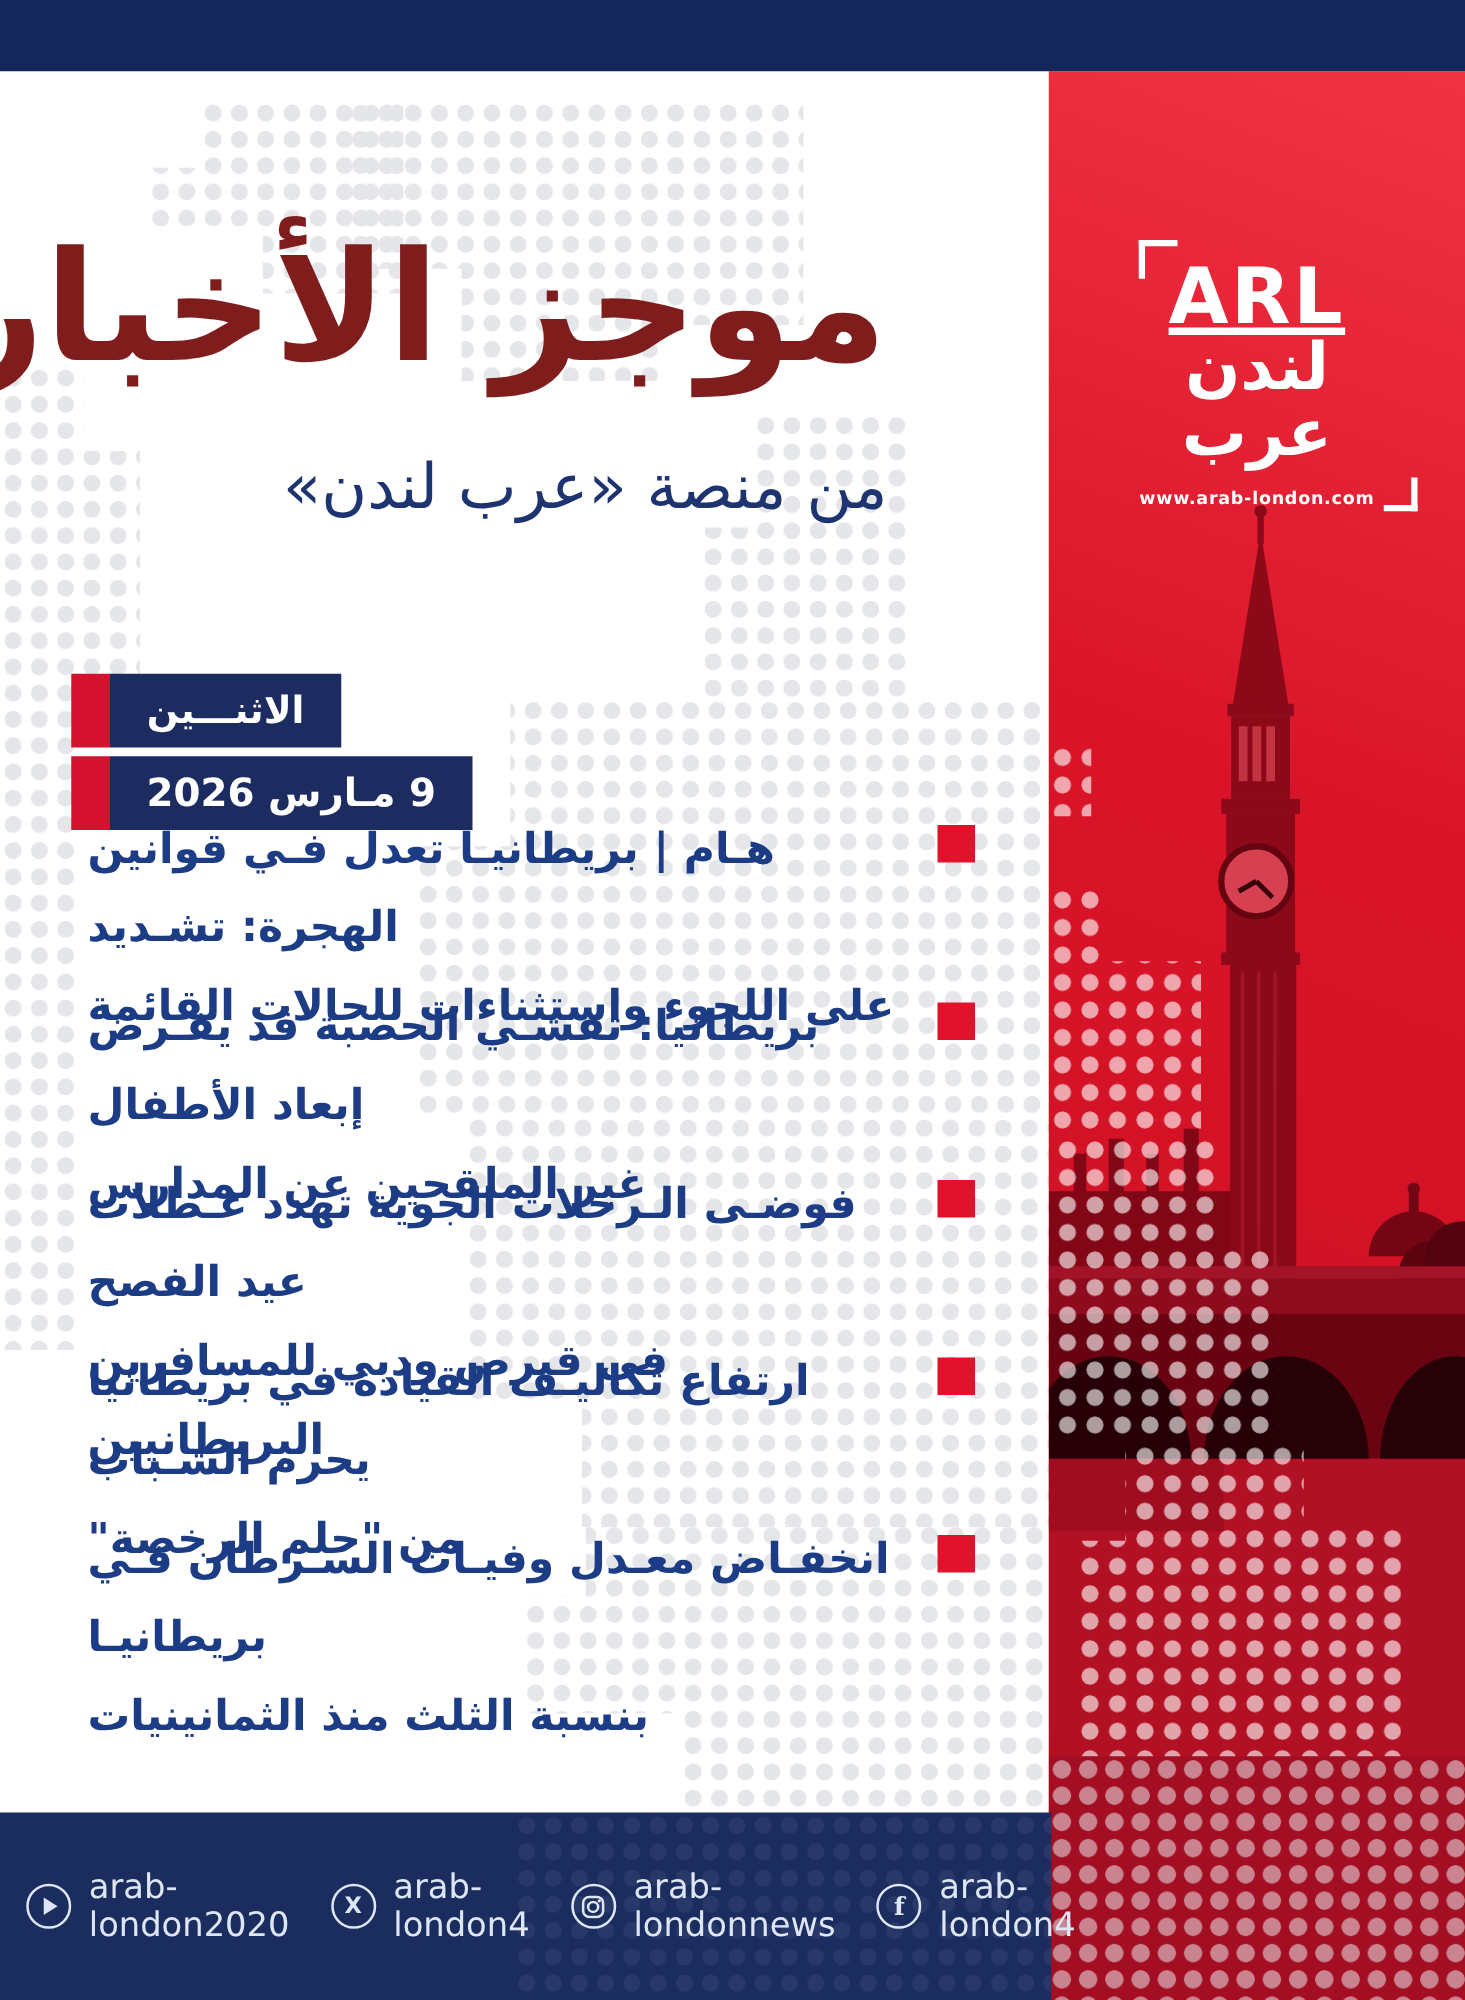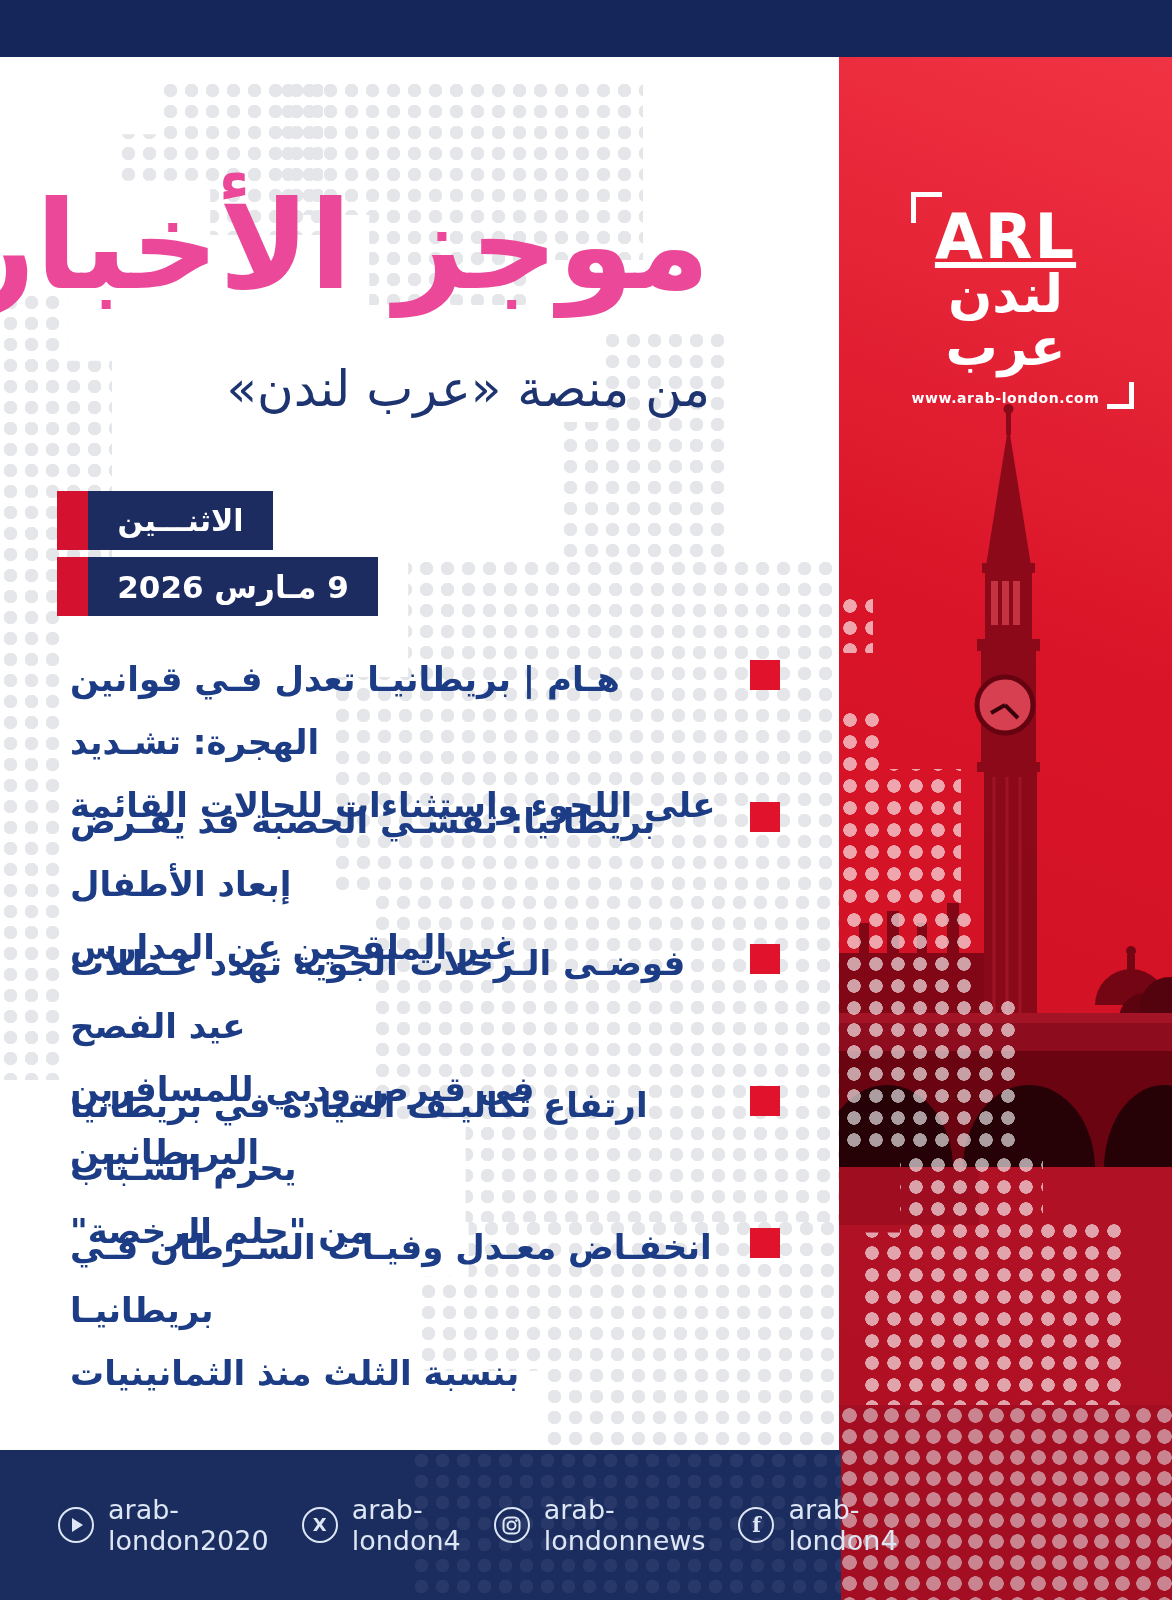--- a/index.html
+++ b/index.html
@@ -24,28 +24,28 @@
   .g4{left:0;top:565px;width:66px;height:515px;}
   .g5{left:332px;top:558px;width:508px;height:340px;
       clip-path:polygon(15% 0,100% 0,100% 100%,0 100%,0 35%,15% 35%);}
   .g6{left:372px;top:892px;width:468px;height:330px;
       clip-path:polygon(0 0,100% 0,100% 100%,20% 100%,20% 70%,0 70%);}
   .g7{left:418px;top:1218px;width:422px;height:235px;
       clip-path:polygon(12% 0,100% 0,100% 100%,30% 100%,30% 65%,0 65%,0 25%,12% 25%);}
 
   
   .title{position:absolute;left:0;top:176px;width:710px;z-index:2;
-    direction:rtl;text-align:center;color:#ec4899;
+    direction:rtl;text-align:center;color:#7f1d1d;
     font-size:122px;font-weight:bold;line-height:1.15;white-space:nowrap;}
   .subtitle{position:absolute;left:0;top:352px;width:710px;z-index:2;
     direction:rtl;text-align:right;color:#1d3470;
     font-size:50px;font-weight:normal;line-height:1.5;white-space:nowrap;}
 
   
-  .badge{position:absolute;left:57px;height:59px;display:flex;z-index:2;}
+  .badge{position:absolute;left:57px;height:59px;display:flex;z-index:2;margin-top:48px;}
   .badge-day{top:491px;}
   .badge-date{top:557px;}
   .badge .accent{width:31px;height:59px;background:#d41230;flex:0 0 auto;}
   .badge .box{background:#1c2b60;color:#ffffff;display:flex;align-items:center;justify-content:center;
     font-weight:bold;direction:rtl;}
   .badge-day .box{width:185px;font-size:30px;}
   .badge-date .box{width:290px;font-size:31px;}
 
   
   .news-list{position:absolute;left:70px;top:648px;width:710px;z-index:2;}
@@ -81,21 +81,21 @@
   .logo-arl{font-size:62px;font-weight:bold;letter-spacing:2px;line-height:1;margin-top:14px;
     font-family:"DejaVu Sans",sans-serif;text-decoration:underline;}
   .logo-ar{font-size:52px;font-weight:bold;line-height:1.02;direction:rtl;}
   .logo-site-row{margin-top:14px;position:relative;display:inline-block;}
   .logo-site{font-size:14px;letter-spacing:.6px;font-weight:bold;}
   .bracket-br{position:absolute;right:-34px;bottom:-2px;width:22px;height:22px;
     border-right:5px solid #fff;border-bottom:5px solid #fff;}
 
   
   .footer{position:absolute;left:0;top:1450px;width:841px;height:150px;background:#1b2c5f;z-index:4;
-    display:flex;align-items:center;padding-left:58px;box-sizing:border-box;gap:33px;}
+    display:flex;align-items:center;padding-left:21px;box-sizing:border-box;gap:33px;}
   .footer::after{content:"";position:absolute;right:0;top:0;width:430px;height:150px;
     background-image:radial-gradient(circle,rgba(255,255,255,.06) 6.5px,transparent 7px);
     background-size:21px 21px;pointer-events:none;}
   .social{display:flex;align-items:center;gap:14px;color:#dde6f4;font-size:27px;}
   .icon-circle{width:36px;height:36px;border:2px solid #dde6f4;border-radius:50%;
     display:flex;align-items:center;justify-content:center;flex:0 0 auto;box-sizing:border-box;}
   .tri{width:0;height:0;border-left:11px solid #dde6f4;border-top:7px solid transparent;
     border-bottom:7px solid transparent;margin-left:3px;}
   .xglyph{font-size:18px;font-weight:bold;line-height:1;}
   .fglyph{font-size:20px;font-weight:bold;line-height:1;font-family:"DejaVu Serif",serif;}

